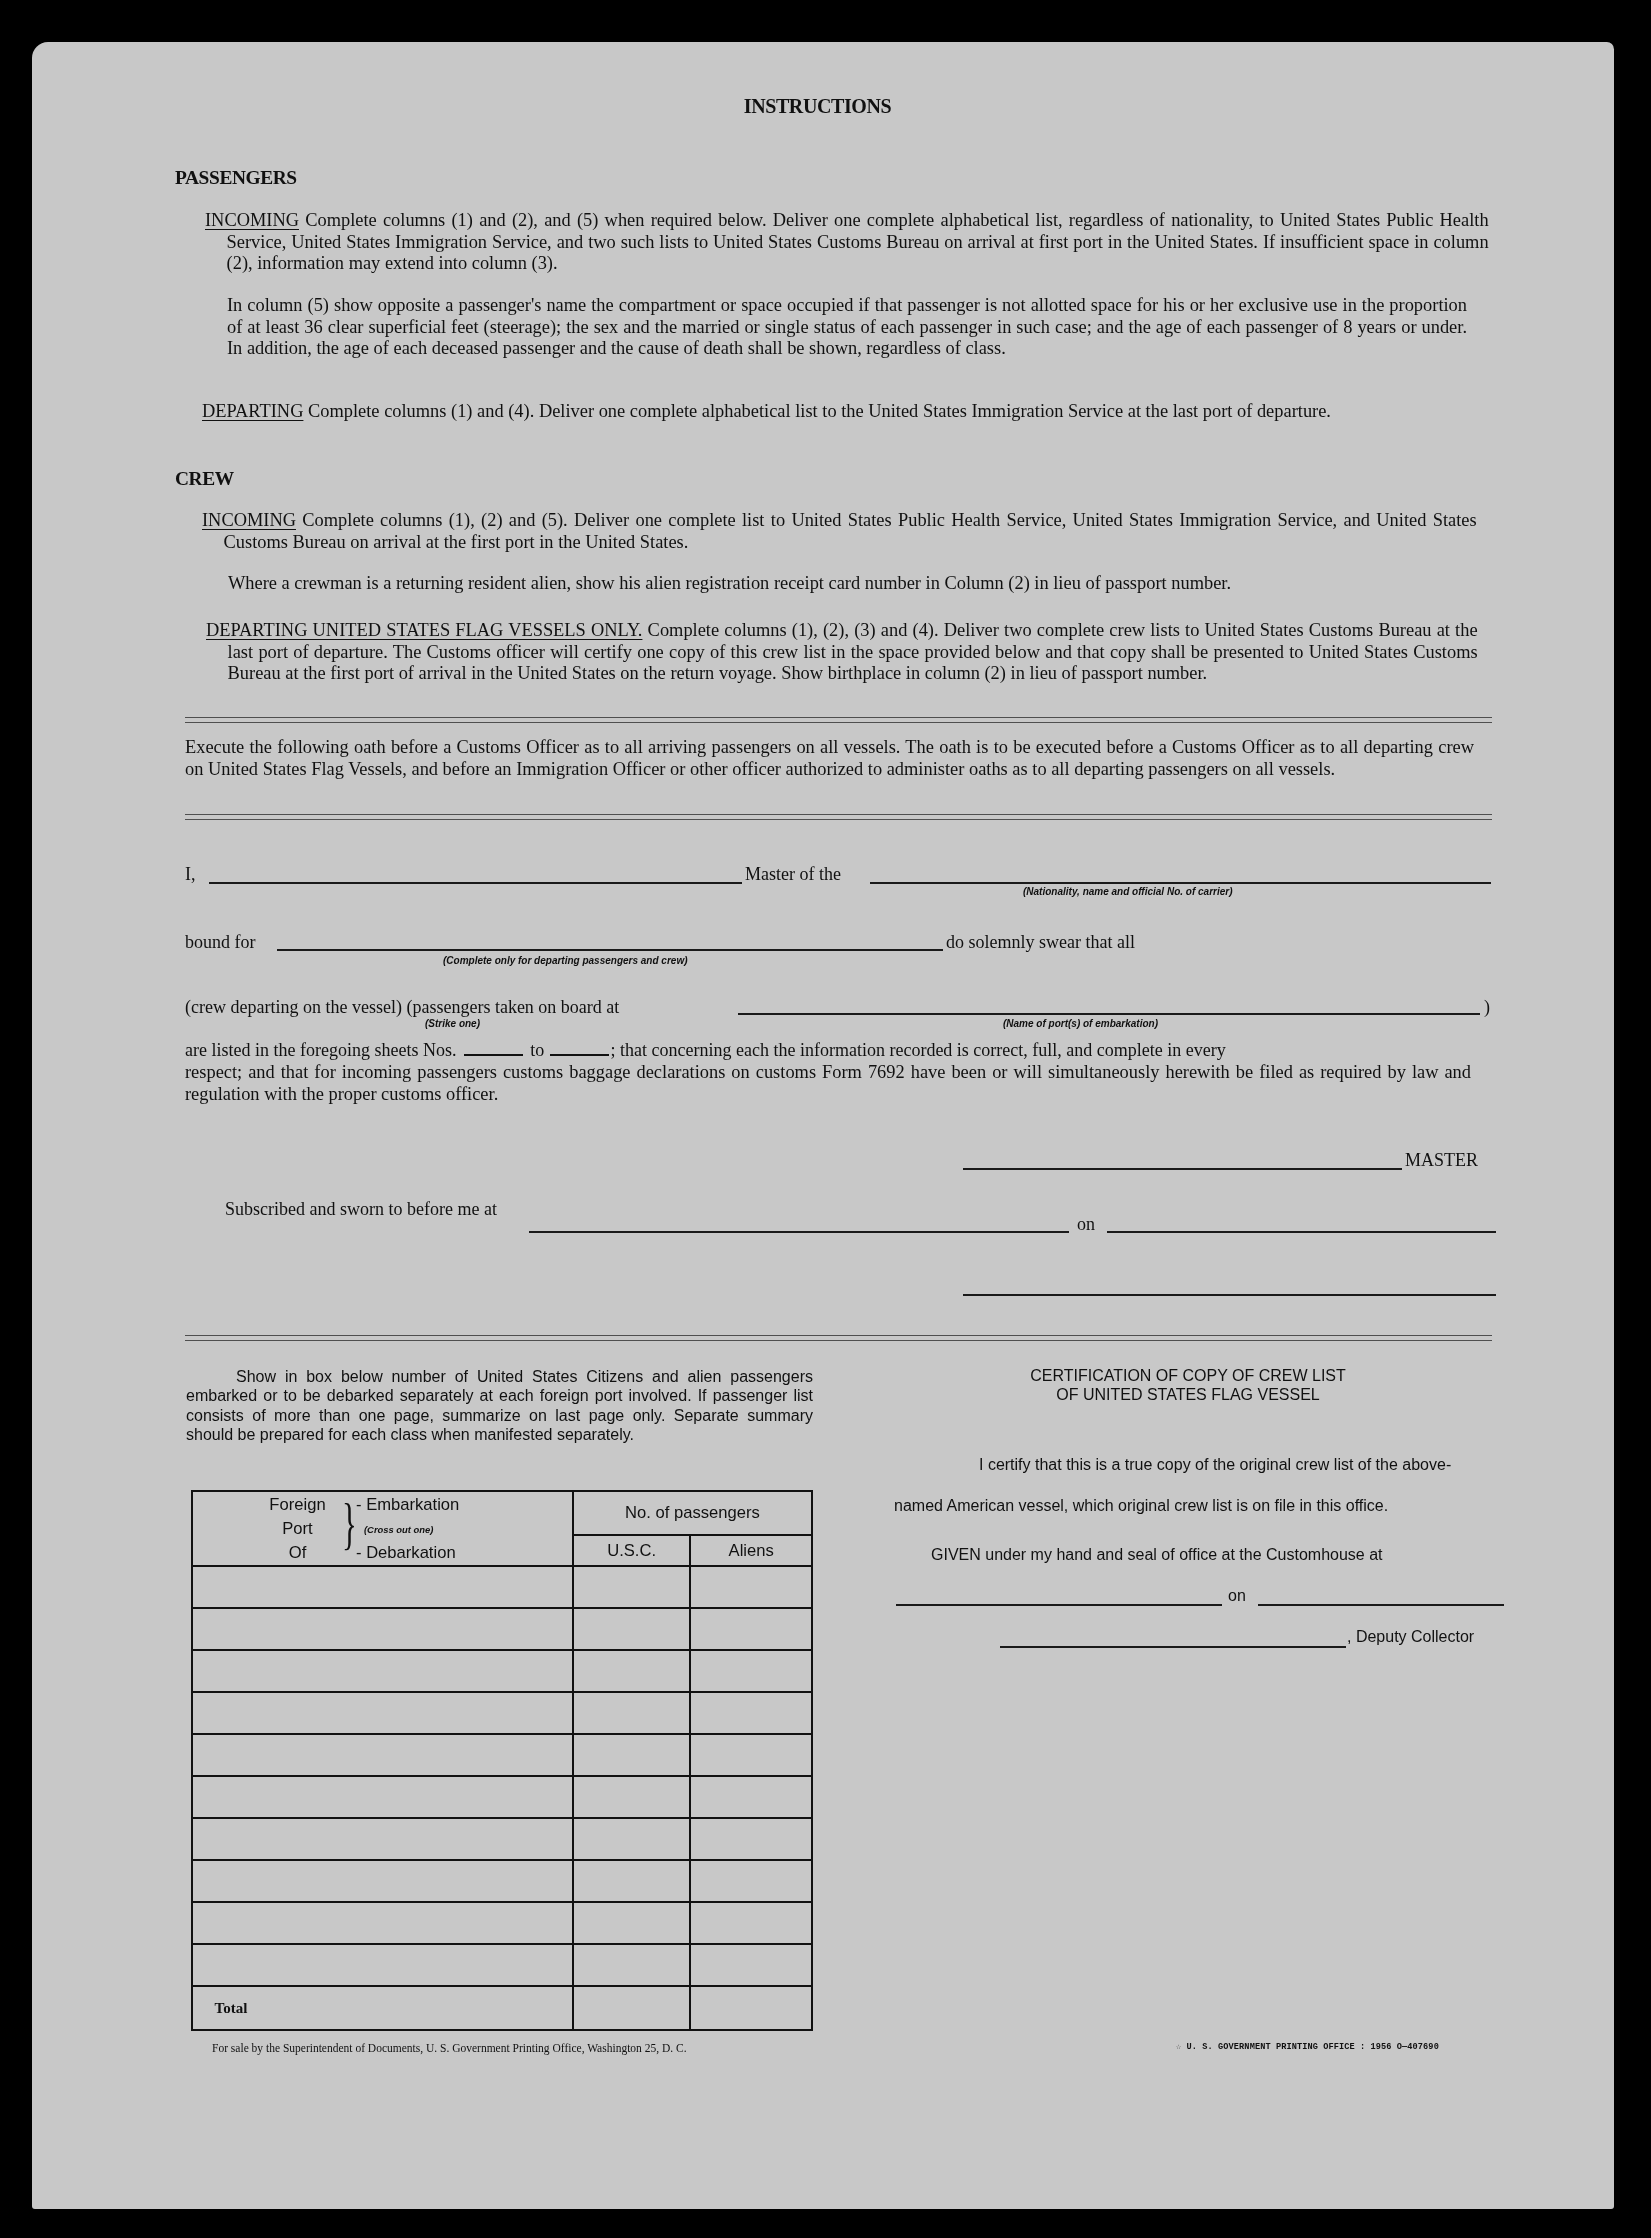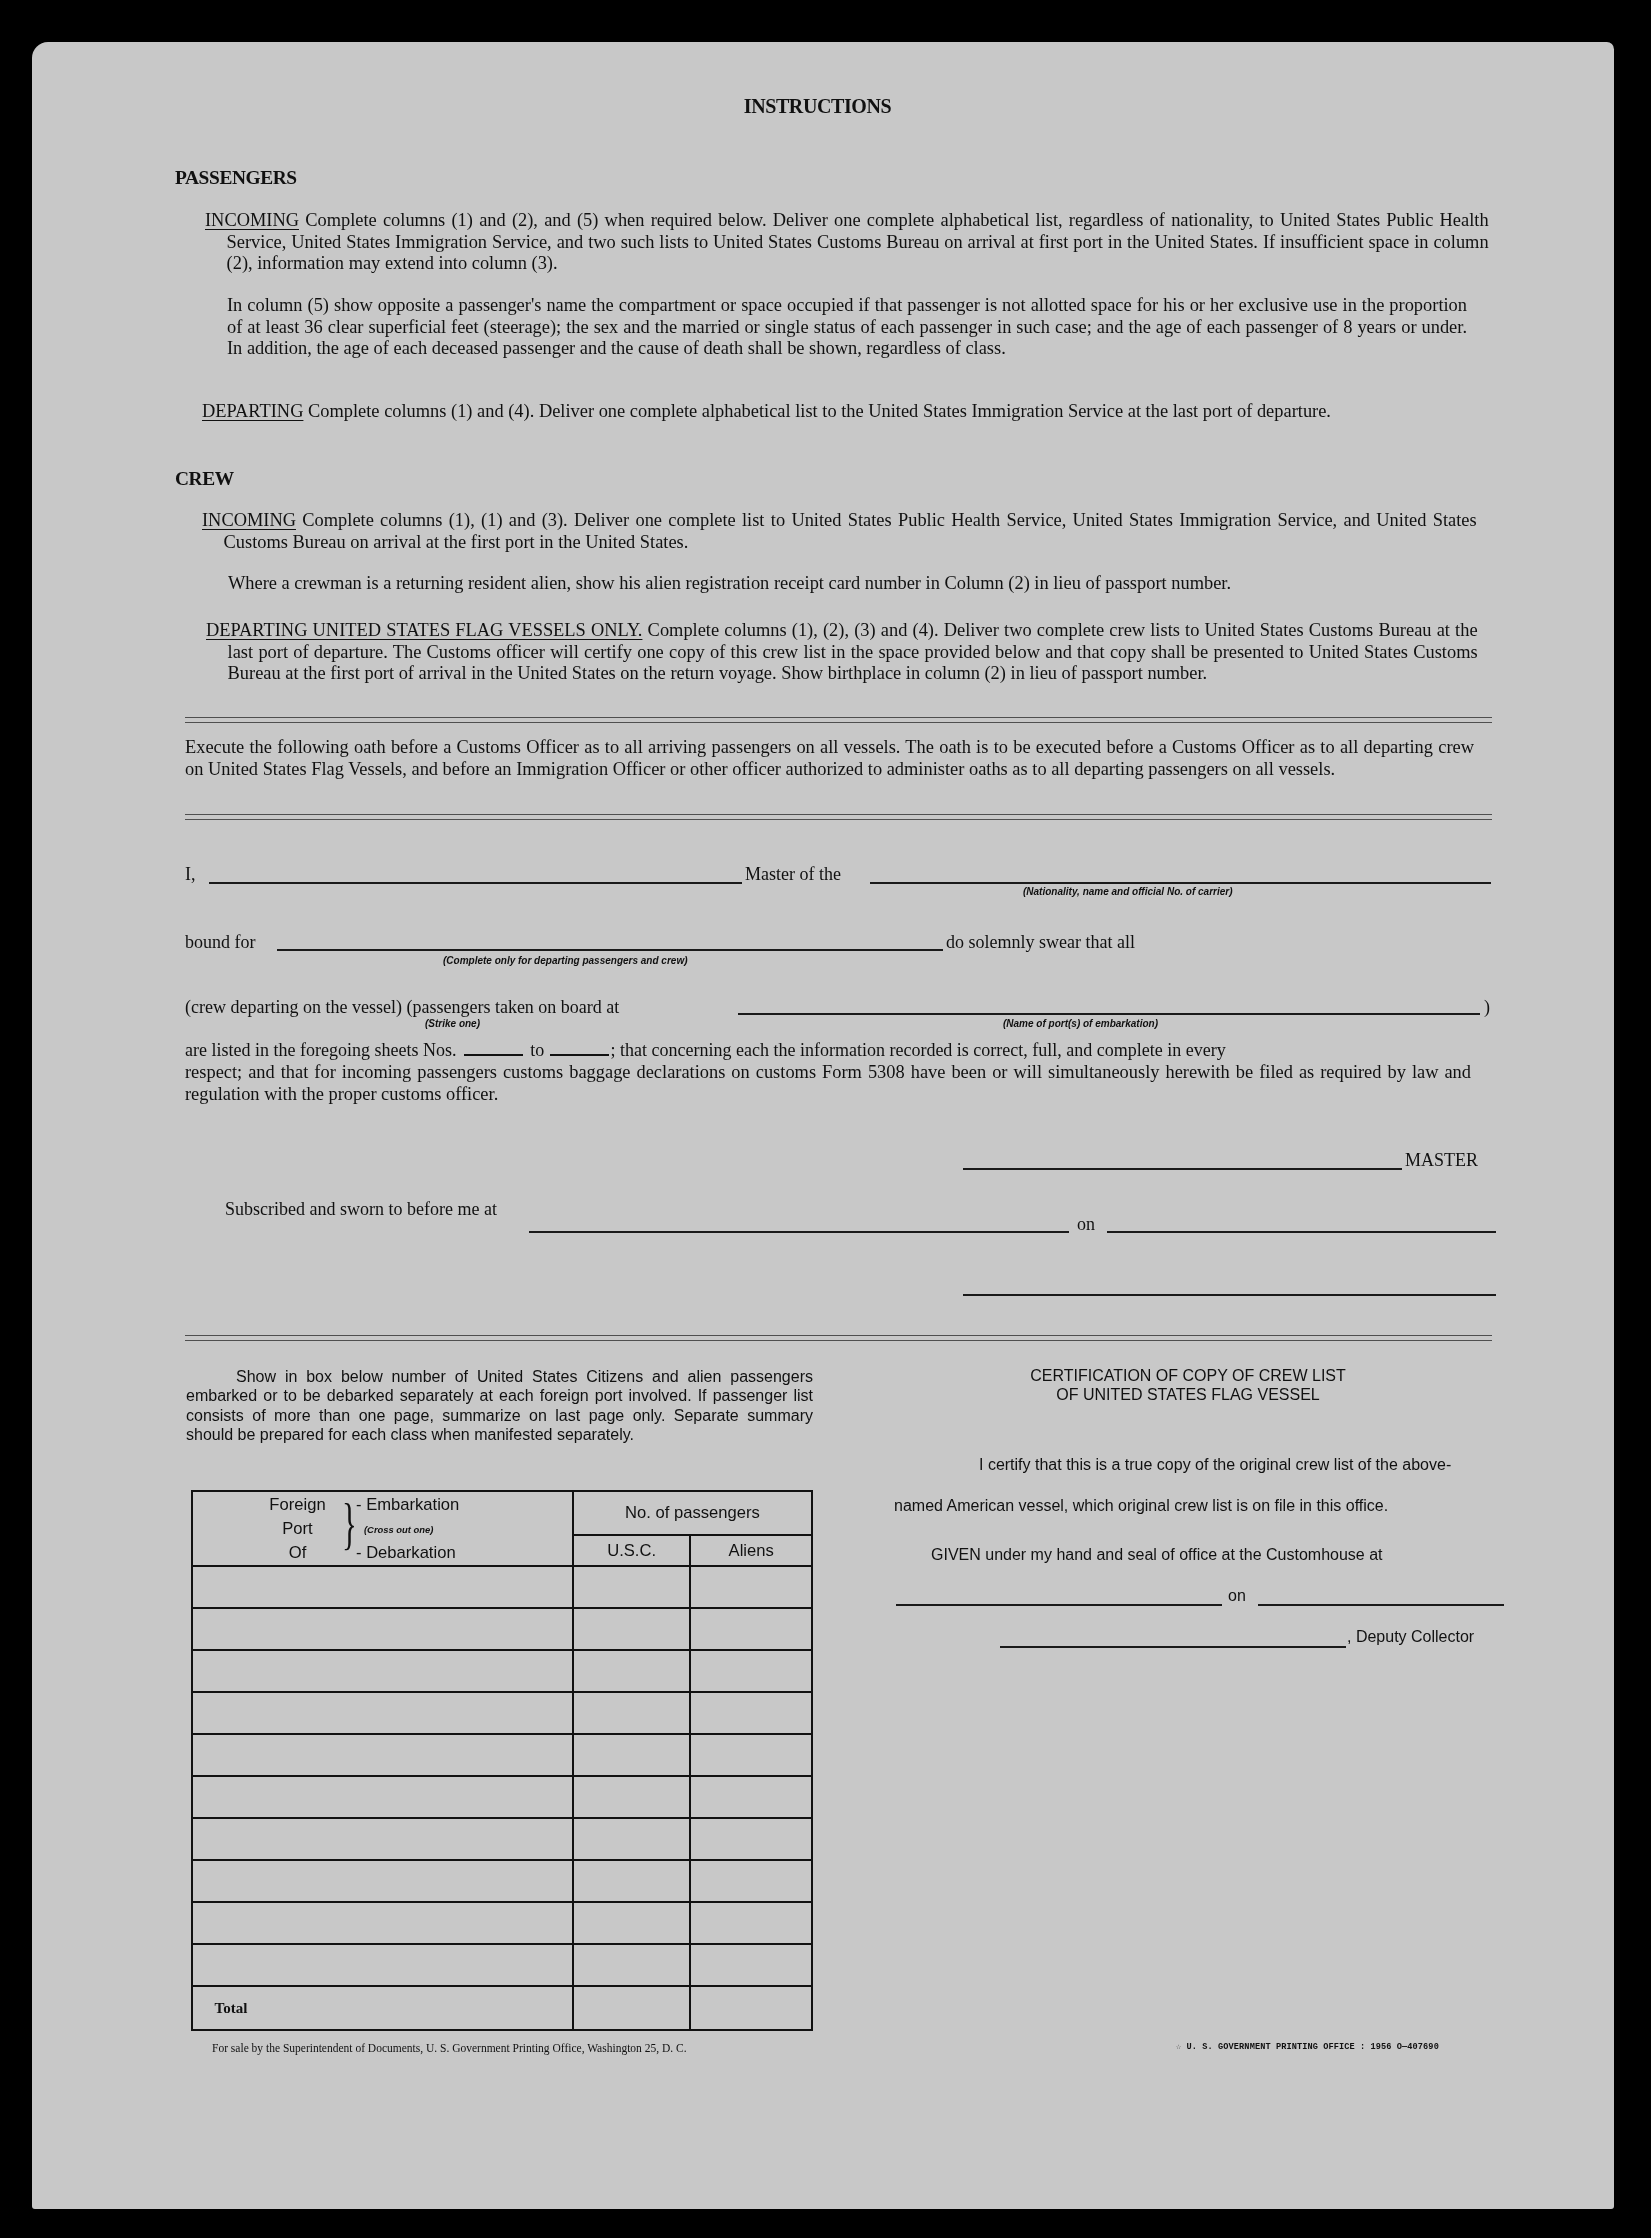--- a/index.html
+++ b/index.html
@@ -44,21 +44,21 @@
 
 <div class="abs para hang" style="left:202px; top:401px; width:1266px;">
   <span class="lead">DEPARTING</span>
   <span>Complete columns (1) and (4).  Deliver one complete alphabetical list to the United States Immigration Service at the last port of departure.</span>
 </div>
 
 <div class="abs sec" style="left:175px; top:468px;">CREW</div>
 
 <div class="abs para hang" style="left:202px; top:510px; width:1253px;">
   <span class="lead">INCOMING</span>
-  <span>Complete columns (1), (1) and (3).  Deliver one complete list to United States Public Health Service, United States Immigration Service, and United States Customs Bureau on arrival at the first port in the United States.</span>
+  <span>Complete columns (1), (2) and (5).  Deliver one complete list to United States Public Health Service, United States Immigration Service, and United States Customs Bureau on arrival at the first port in the United States.</span>
 </div>
 
 <div class="abs para" style="left:228px; top:573px; width:1239px;">Where a crewman is a returning resident alien, show his alien registration receipt card number in Column (2) in lieu of passport number.</div>
 
 <div class="abs para hang" style="left:206px; top:620px; width:1250px;">
   <span class="lead">DEPARTING UNITED STATES FLAG VESSELS ONLY.</span>
   <span>Complete columns (1), (2), (3) and (4).  Deliver two complete crew lists to United States Customs Bureau at the last port of departure.  The Customs officer will certify one copy of this crew list in the space provided below and that copy shall be presented to United States Customs Bureau at the first port of arrival in the United States on the return voyage.  Show birthplace in column (2) in lieu of passport number.</span>
 </div>
 
 <div class="abs rule" style="left:185px; top:717px; width:1307px;"></div>
@@ -83,21 +83,21 @@
 <div class="abs ltxt" style="left:1484px; top:997px;">)</div>
 <div class="abs small-it" style="left:425px; top:1018px;">(Strike one)</div>
 <div class="abs small-it" style="left:1003px; top:1018px;">(Name of port(s) of embarkation)</div>
 
 <div class="abs ltxt" style="left:185px; top:1040px; width:1297px; white-space:nowrap;">
   <span>are listed in the foregoing sheets Nos.</span>
   <span style="display:inline-block; width:59px; border-bottom:2.2px solid #111; margin:0 2.9px;"></span>
   <span>to</span>
   <span style="display:inline-block; width:59px; border-bottom:2.2px solid #111; margin:0 1.4px;"></span><span>; that concerning each the information recorded is correct, full, and complete in every</span>
 </div>
-<div class="abs para" style="left:185px; top:1062px; width:1286px;">respect; and that for incoming passengers customs baggage declarations on customs Form 5308 have been or will simultaneously herewith be filed as required by law and regulation with the proper customs officer.</div>
+<div class="abs para" style="left:185px; top:1062px; width:1286px;">respect; and that for incoming passengers customs baggage declarations on customs Form 7692 have been or will simultaneously herewith be filed as required by law and regulation with the proper customs officer.</div>
 
 <div class="abs line" style="left:963px; top:1168px; width:439px;"></div>
 <div class="abs ltxt" style="left:1405px; top:1150px;">MASTER</div>
 
 <div class="abs ltxt" style="left:185px; top:1199px;margin-left:40px;">Subscribed and sworn to before me at</div>
 <div class="abs line" style="left:529px; top:1231px; width:540px;"></div>
 <div class="abs ltxt" style="left:1077px; top:1214px;">on</div>
 <div class="abs line" style="left:1107px; top:1231px; width:389px;"></div>
 
 <div class="abs line" style="left:963px; top:1294px; width:533px;"></div>

